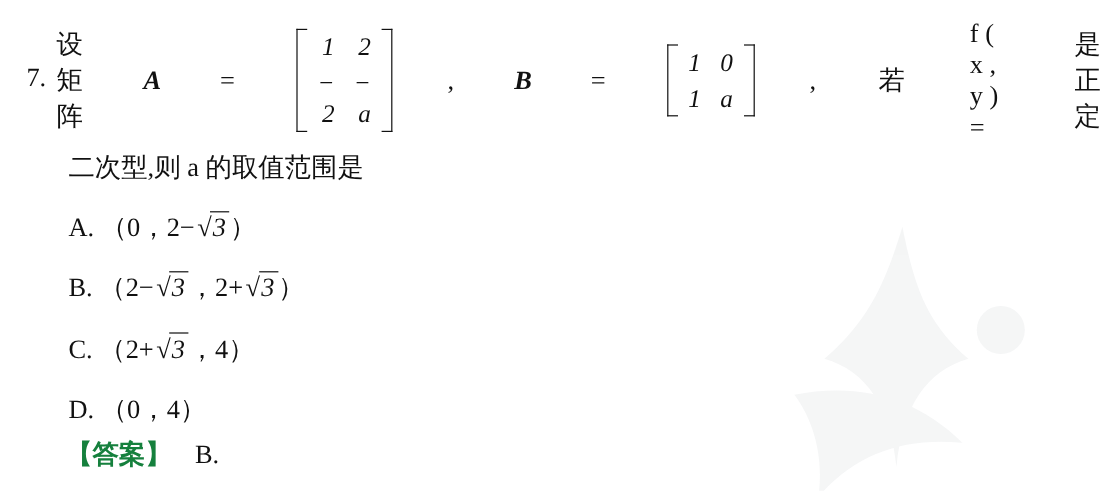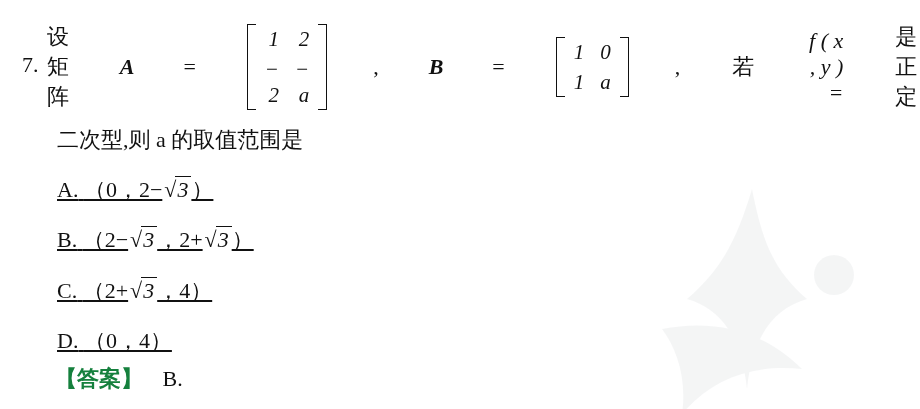--- a/index.html
+++ b/index.html
@@ -54,22 +54,20 @@
   }
   .stem2 {
     position: absolute;
     left: 57px;
     top: 125px;
     font-size: 22px;
   }
 
   .mathi {
     font-family: "Liberation Serif", serif;
-    font-style: italic;
-    text-align: right;
   }
   .matb {
     font-family: "Liberation Serif", serif;
     font-style: italic;
     font-weight: bold;
   }
 
   
   .matrix {
     display: inline-flex;
@@ -108,21 +106,20 @@
   }
 
   .op { margin: 0 5px; }
   .comma { margin-right: 6px; }
 
   .choice {
     position: absolute;
     left: 57px;
     font-size: 22px;
     white-space: nowrap;
-    text-decoration: underline;
   }
   .c-a { top: 175px; }
   .c-b { top: 225px; }
   .c-c { top: 276px; }
   .c-d { top: 326px; }
 
   .answer {
     position: absolute;
     left: 55px;
     top: 364px;

